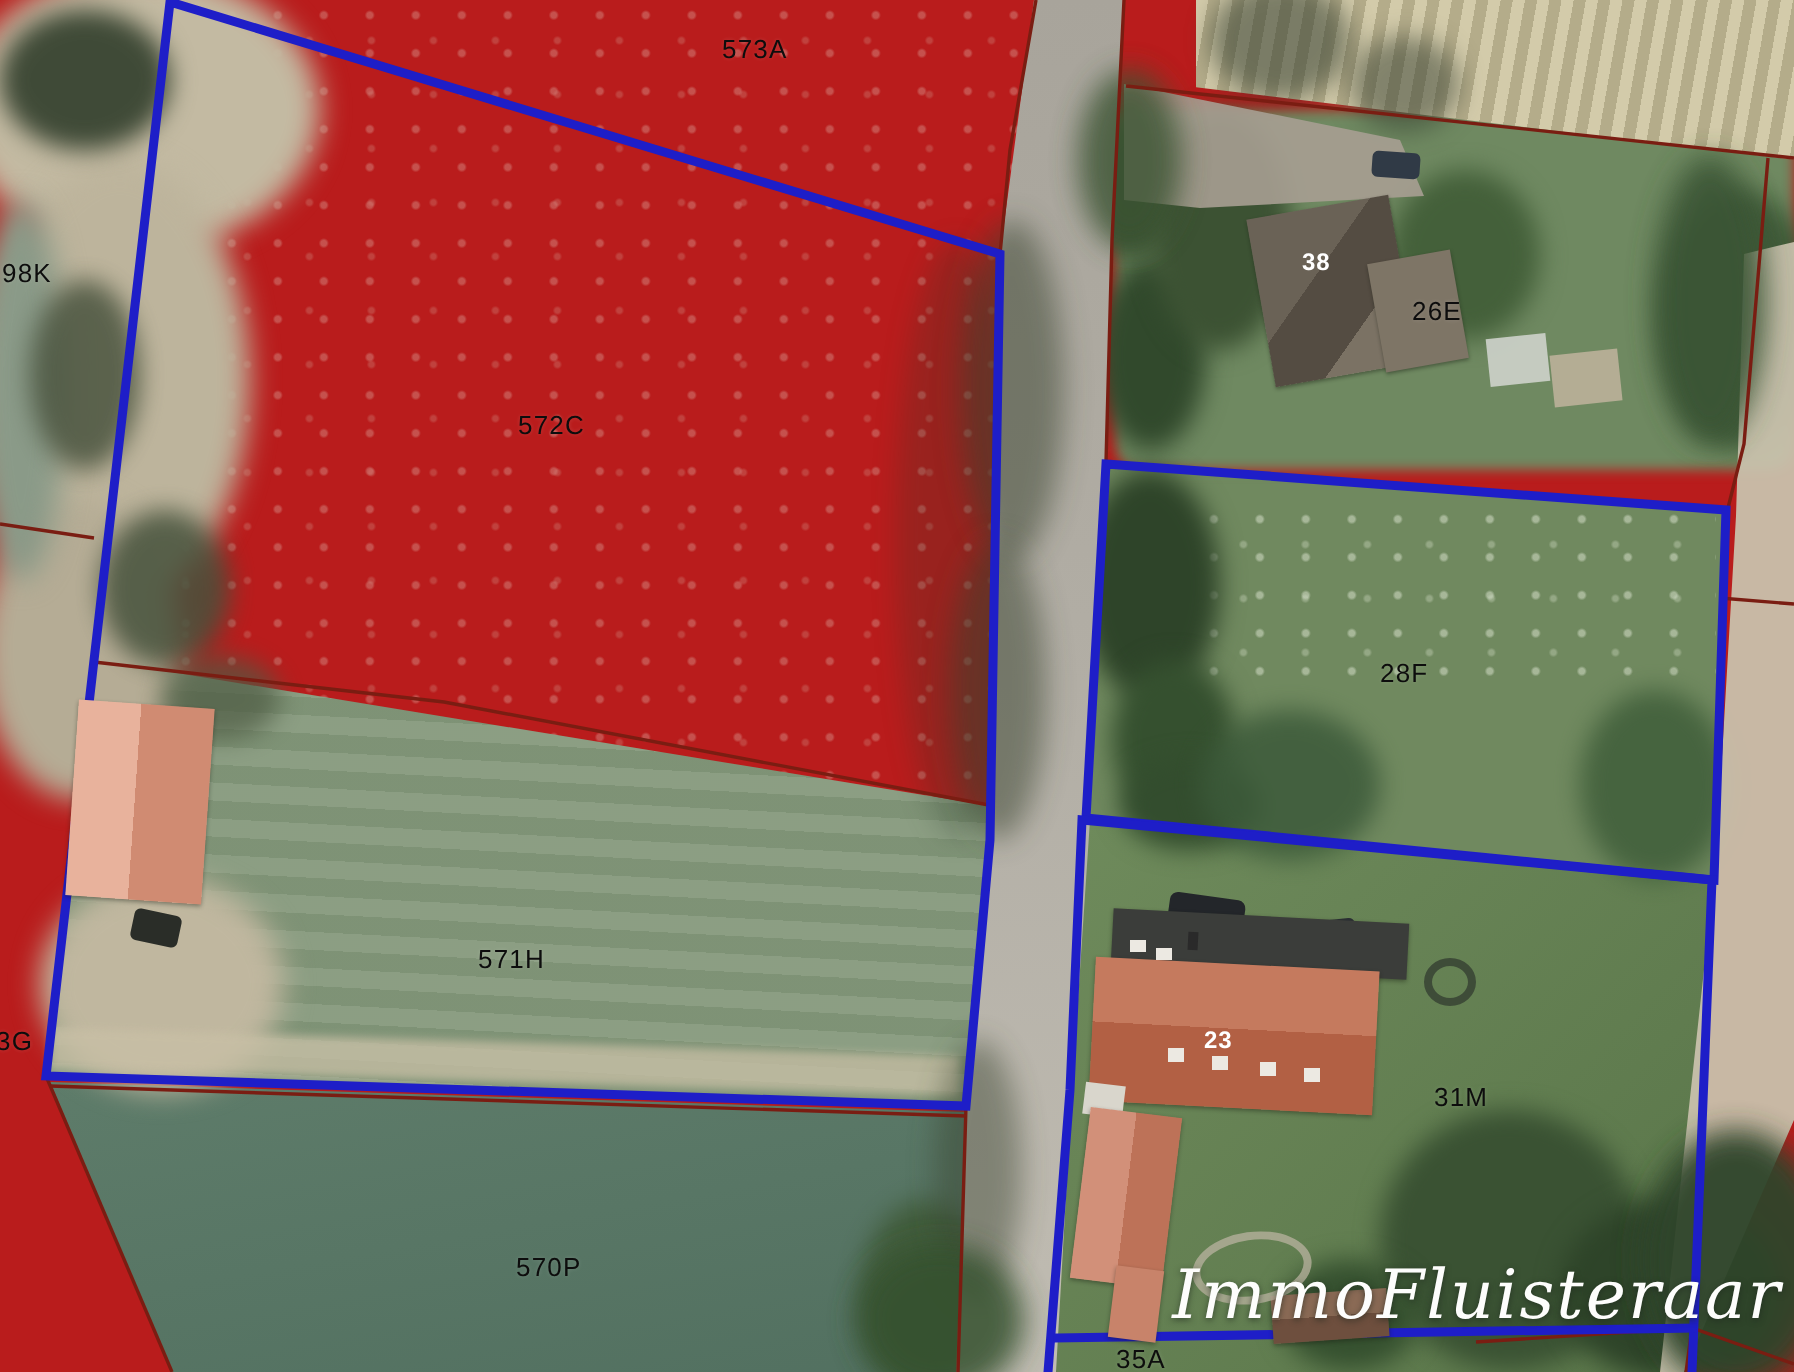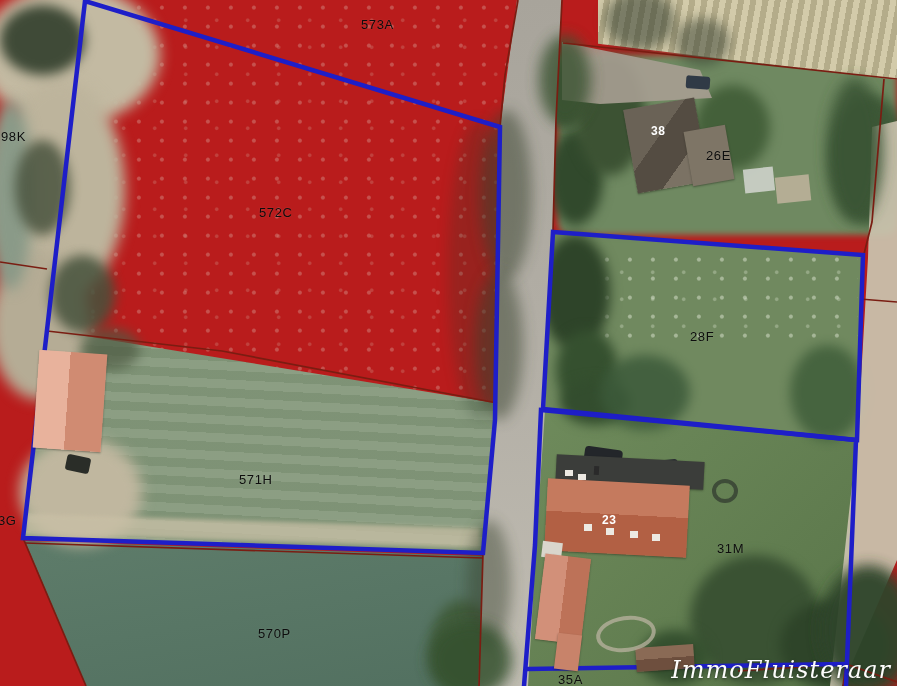--- a/index.html
+++ b/index.html
@@ -23,22 +23,22 @@
   .wh{background:#ece9e2;}
   
   .plabel{
     color:#0d0d0d;font-size:13px;letter-spacing:.6px;white-space:nowrap;
     text-shadow:0 0 2px rgba(255,255,255,.15);z-index:40;
   }
   .hnum{
     color:#ffffff;font-size:12px;font-weight:bold;letter-spacing:.5px;z-index:40;
   }
   .watermark{
-    right:6px;bottom:2px;color:#fdfdfc;font-family:"DejaVu Serif",serif;
-    font-style:italic;font-size:24px;letter-spacing:1px;z-index:50;
+    right:6px;bottom:18px;color:#fdfdfc;font-family:"DejaVu Serif",serif;
+    font-style:italic;font-size:34px;letter-spacing:1px;z-index:50;
     text-shadow:0 1px 3px rgba(30,40,30,.65);white-space:nowrap;
   }
   svg.lines{left:0;top:0;z-index:20;}
   .zb{z-index:25;} 
 </style>
 </head>
 <body>
 
 <div class="scene">
 

